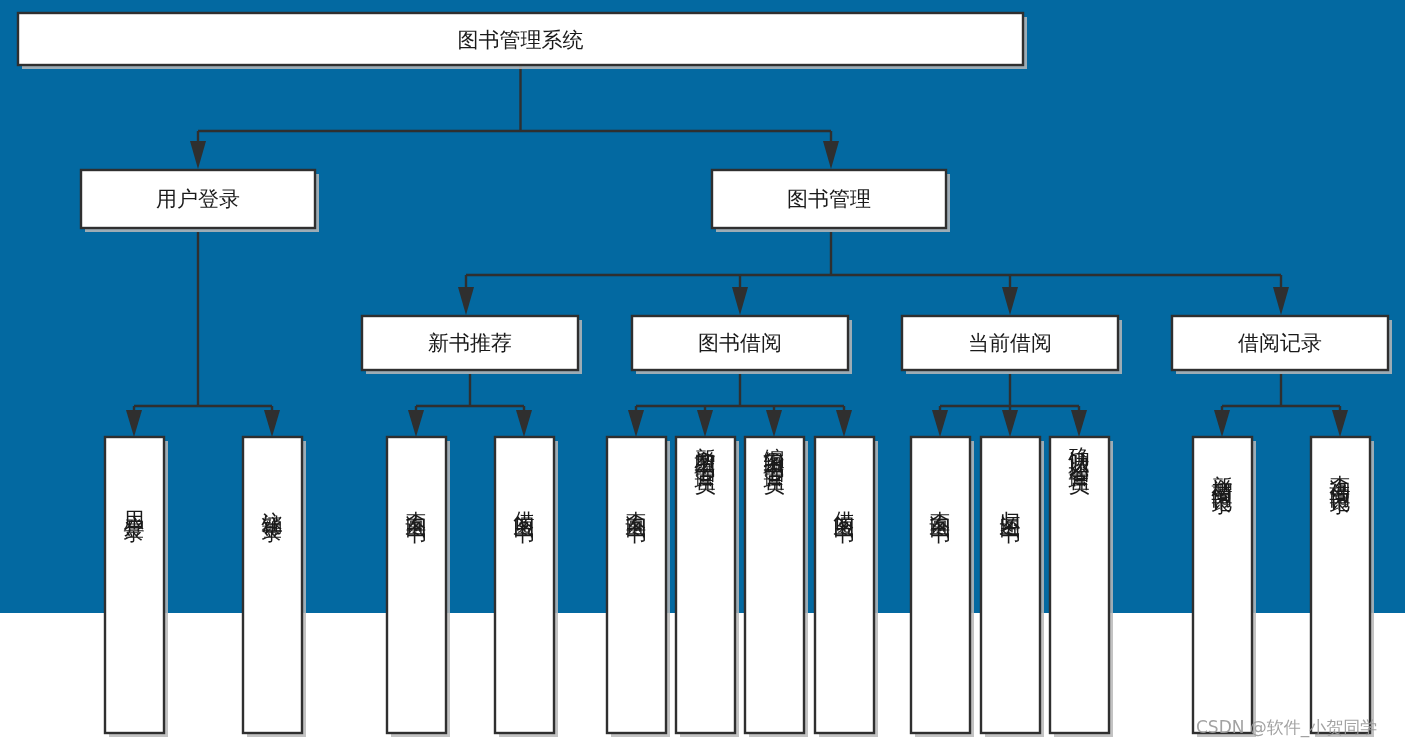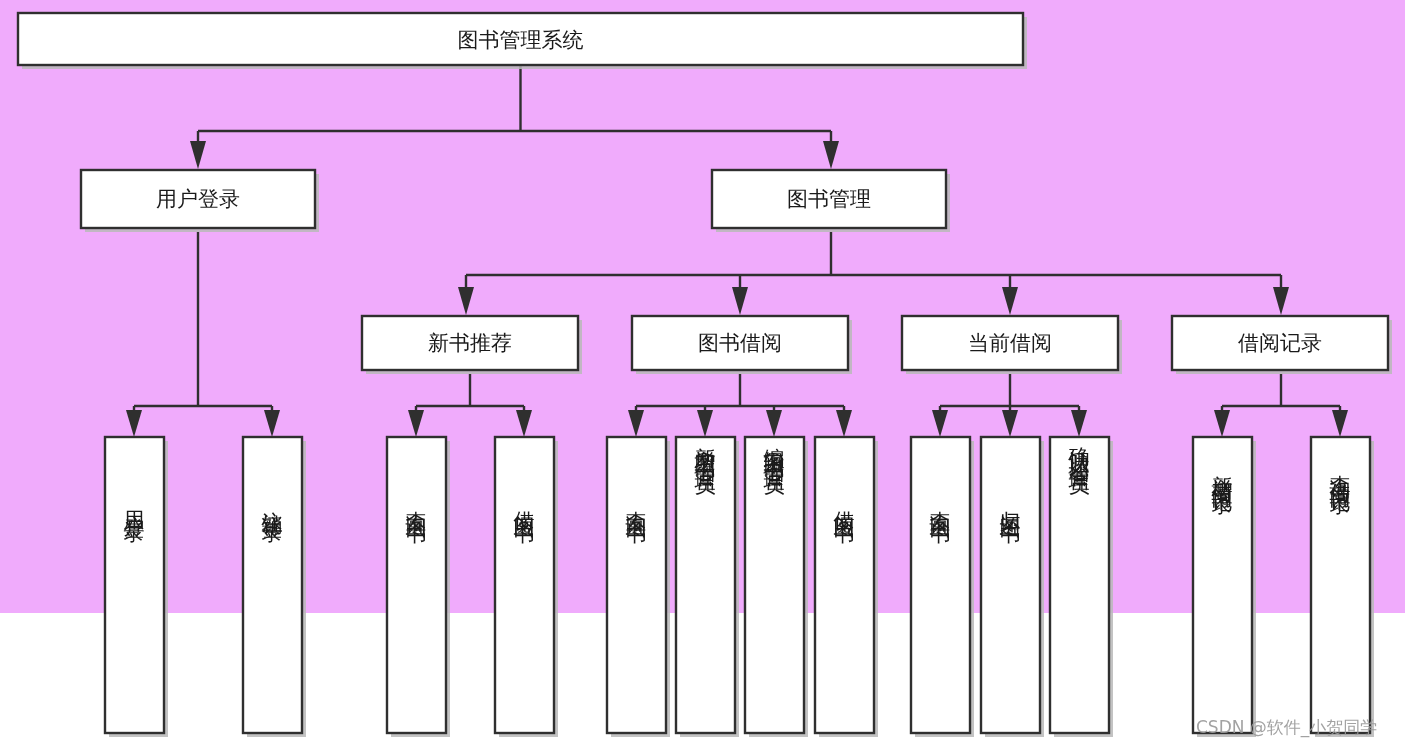--- a/index.html
+++ b/index.html
@@ -10,21 +10,21 @@
   body {
     width: 1405px;
     height: 747px;
     font-family: "DejaVu Sans", "Liberation Sans", sans-serif;
     overflow: hidden;
   }
   #diagram-root {
     position: relative;
     width: 1405px;
     height: 613px;
-    background: #f0abfc;
+    background: #0369a1;
   }
   svg#flowchart {
     position: absolute;
     left: 0;
     top: 0;
     width: 1405px;
     height: 747px;
     display: block;
   }
   .node-box {

